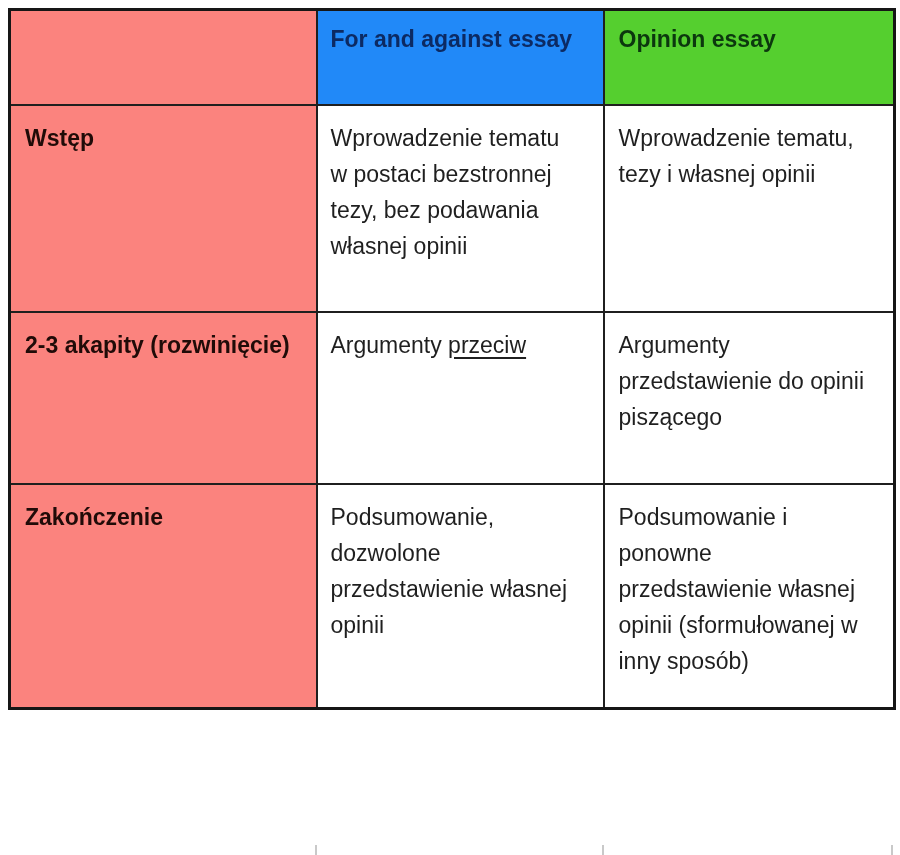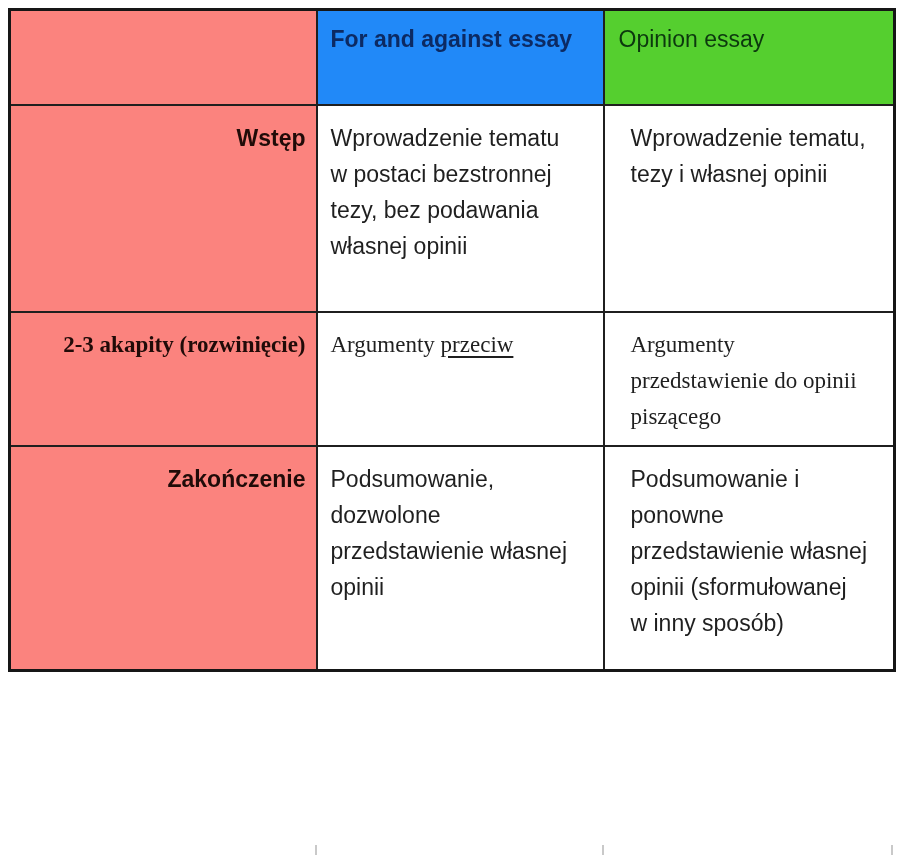--- a/index.html
+++ b/index.html
@@ -33,52 +33,51 @@
     text-align: left;
     overflow: hidden;
   }
   col.c1 { width: 307px; }
   col.c2 { width: 287px; }
   col.c3 { width: 291px; }
 
   tr.header-row    { height: 95px; }
   tr.row-wstep     { height: 207px; }
   tr.row-akapit1   { height: 168px; }
-  tr.row-akapity23 { height: 108px; font-family: Liberation Serif, serif; }
+  tr.row-akapity23 { height: 172px; }
   tr.row-zakonczenie { height: 225px; }
 
   .label-cell {
     background: #FB837E;
     font-weight: 700;
     color: #200B08;
     padding: 14px 10px 10px 14px;
-    text-align: right;
   }
   .blank-header {
     background: #FB837E;
   }
   .fa-header {
     background: #2189F8;
     font-weight: 700;
     color: #0C2A63;
     padding: 10px 30px 8px 13px;
   }
   .op-header {
     background: #55CF2F;
-    font-weight: 400;
+    font-weight: 700;
     color: #0C380E;
     padding: 10px 24px 8px 14px;
   }
   .fa-cell {
     background: #ffffff;
     padding: 14px 30px 12px 13px;
   }
   .op-cell {
     background: #ffffff;
-    padding: 14px 24px 10px 26px;
+    padding: 14px 24px 10px 14px;
   }
   .uword {
     text-decoration: underline;
     text-underline-offset: 4px;
   }
   
   .partial-row {
     position: absolute;
     left: 8px;
     top: 845px;

